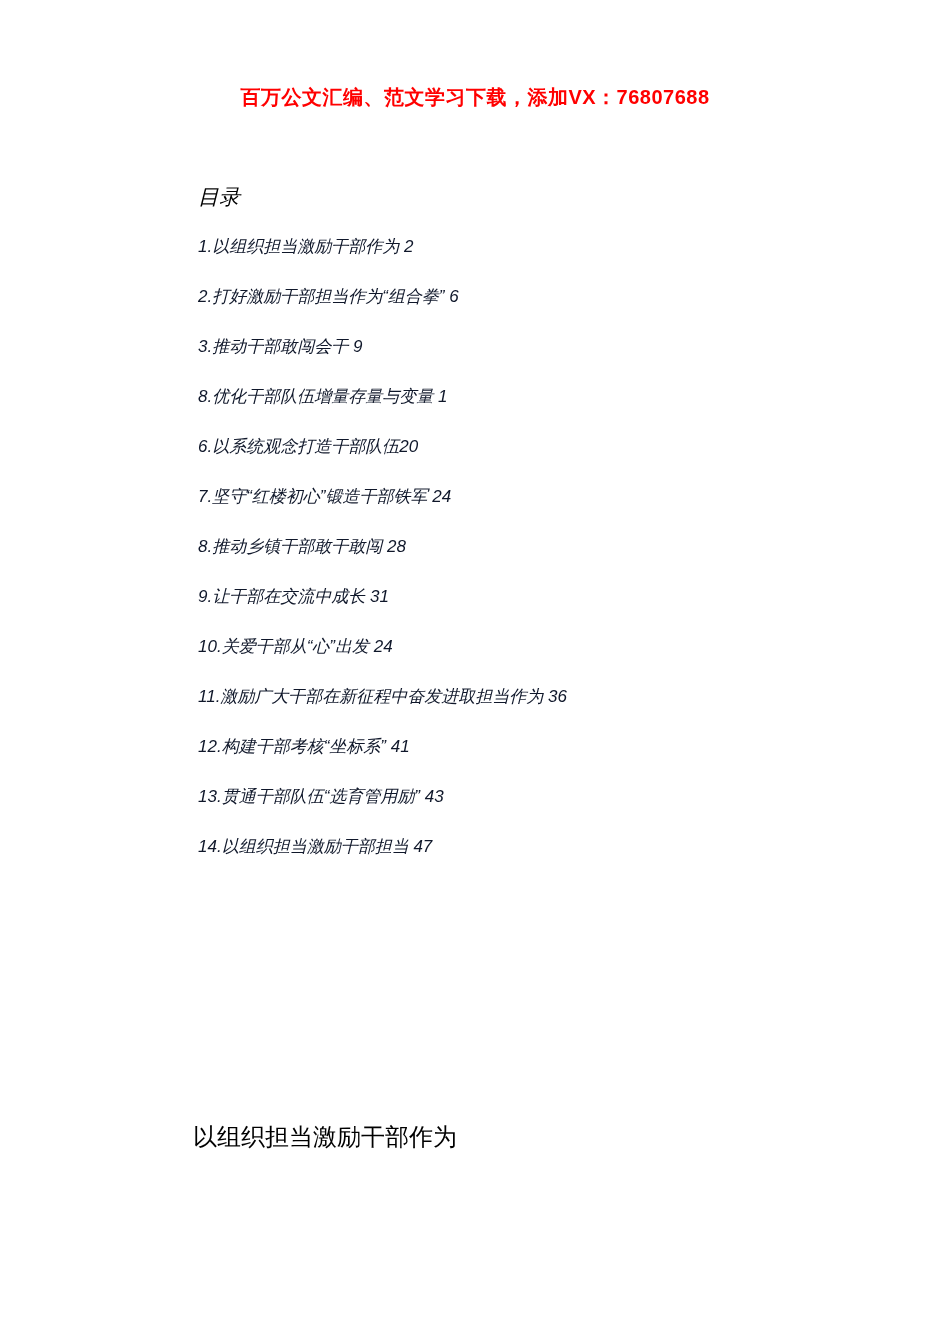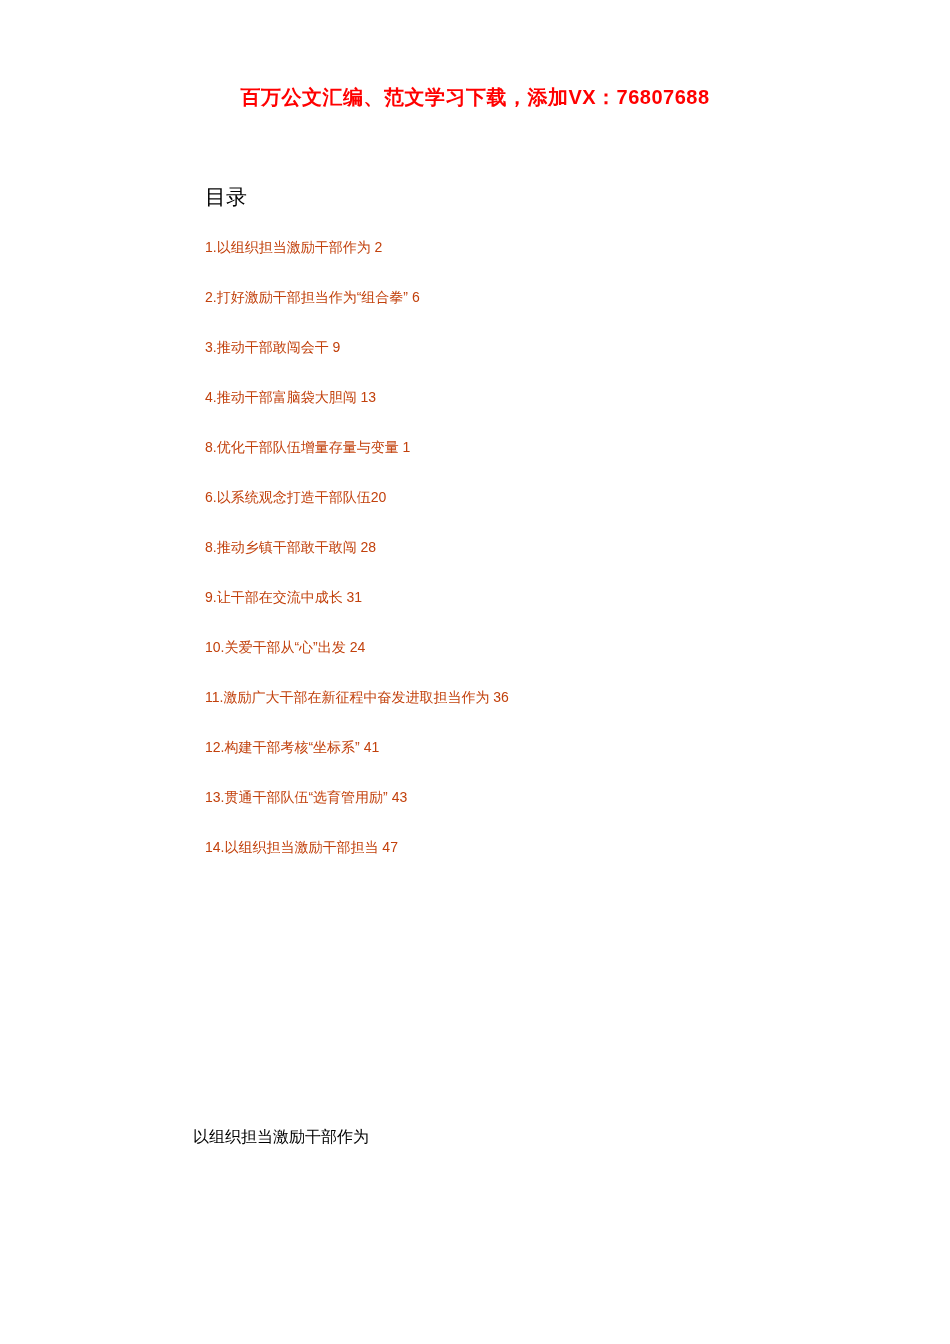--- a/index.html
+++ b/index.html
@@ -30,50 +30,51 @@
     text-align: center;
     color: #ff0000;
     font-size: 20px;
     font-weight: bold;
     letter-spacing: 0.5px;
     white-space: nowrap;
   }
   .content {
     position: absolute;
     top: 172px;
-    left: 205px;
+    left: 198px;
     width: 700px;
+    font-style: italic;
   }
   .toc-title {
     font-size: 21px;
     line-height: 50px;
     color: #000;
   }
   .toc-list {
     list-style: none;
     margin: 0;
     padding: 0;
   }
   .toc-item {
-    font-size: 14px;
+    font-size: 17px;
     line-height: 50px;
-    color: #c2410c;
+    color: #0f172a;
     white-space: nowrap;
   }
   .toc-item .label {
     display: inline;
   }
   .toc-item .page-no {
     display: inline;
   }
   .doc-heading {
     position: absolute;
     top: 1120px;
     left: 193px;
-    font-size: 16px;
+    font-size: 24px;
     color: #000;
     line-height: 34px;
   }
 </style>
 </head>
 <body>
 
 <div class="page">
 
   <div class="banner">百万公文汇编、范文学习下载，添加VX：76807688</div>
@@ -85,27 +86,27 @@
       <li class="toc-item">
         <span class="label">1.以组织担当激励干部作为</span><span class="gap"> </span><span class="page-no">2</span>
       </li>
       <li class="toc-item">
         <span class="label">2.打好激励干部担当作为“组合拳”</span><span class="gap">  </span><span class="page-no">6</span>
       </li>
       <li class="toc-item">
         <span class="label">3.推动干部敢闯会干</span><span class="gap"> </span><span class="page-no">9</span>
       </li>
       <li class="toc-item">
-        <span class="label">4.推动干部富脑袋大胆闯</span><span class="gap">   </span><span class="page-no">13</span>
-      </li>
-      <li class="toc-item">
         <span class="label">8.优化干部队伍增量存量与变量</span><span class="gap">   </span><span class="page-no">1</span>
       </li>
       <li class="toc-item">
         <span class="label">6.以系统观念打造干部队伍</span><span class="gap"></span><span class="page-no">20</span>
+      </li>
+      <li class="toc-item">
+        <span class="label">7.坚守“红楼初心”锻造干部铁军</span><span class="gap">   </span><span class="page-no">24</span>
       </li>
       <li class="toc-item">
         <span class="label">8.推动乡镇干部敢干敢闯</span><span class="gap">   </span><span class="page-no">28</span>
       </li>
       <li class="toc-item">
         <span class="label">9.让干部在交流中成长</span><span class="gap">  </span><span class="page-no">31</span>
       </li>
       <li class="toc-item">
         <span class="label">10.关爱干部从“心”出发</span><span class="gap"> </span><span class="page-no">24</span>
       </li>

